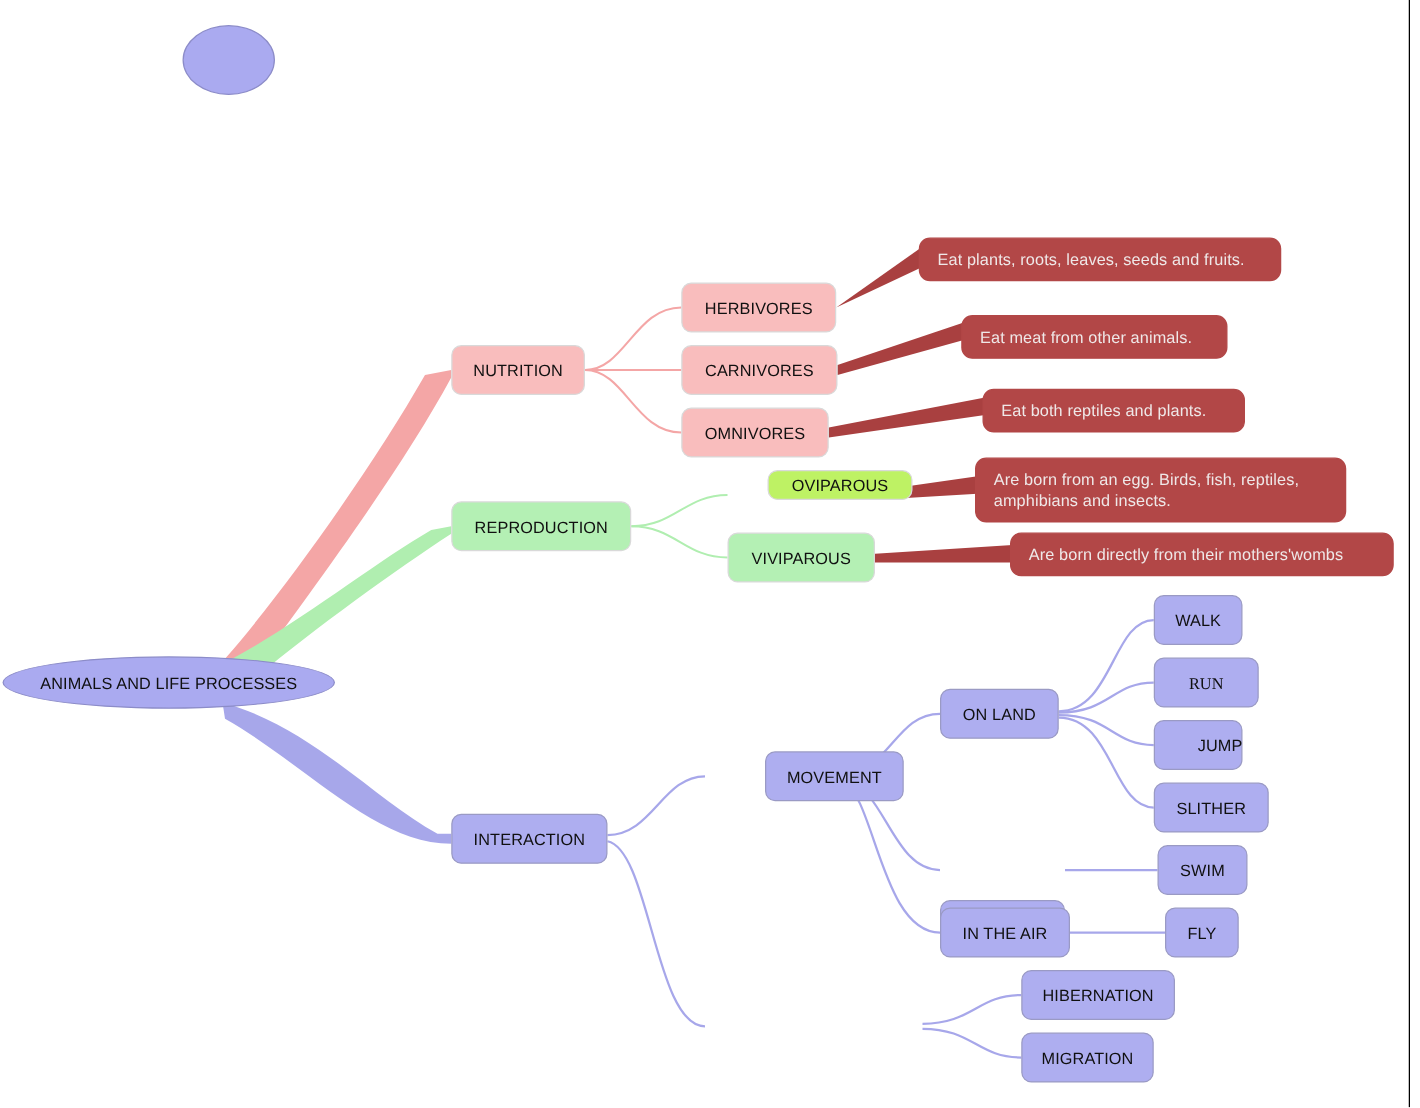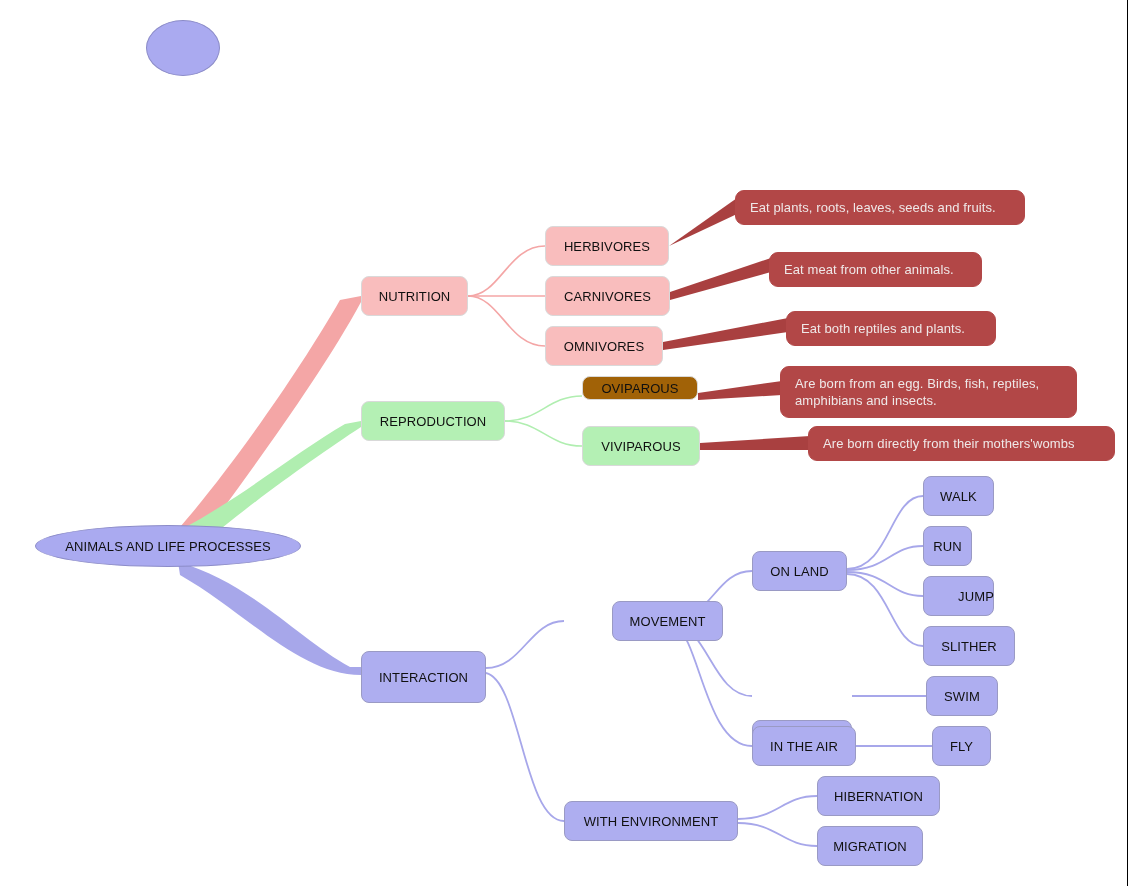--- a/index.html
+++ b/index.html
@@ -107,48 +107,47 @@
 
     <path d="M 852 696 L 926 696" fill="none" stroke="#a7a7ea" stroke-width="1.8"></path>
     <path d="M 856 746 L 932 746" fill="none" stroke="#a7a7ea" stroke-width="1.8"></path>
 
     <path d="M 738 819 C 778 819 782 796 817 796" fill="none" stroke="#a7a7ea" stroke-width="1.8"></path>
     <path d="M 738 823 C 778 823 782 846 817 846" fill="none" stroke="#a7a7ea" stroke-width="1.8"></path>
   </svg>
 
   <div class="node root" style="left: 146px; top: 20px; width: 74px; height: 56px; background: rgb(170, 170, 240); border: 1px solid rgb(140, 140, 200); border-radius: 50%;"></div>
 
-  <div class="node root" style="left: 35px; top: 525px; width: 266px; height: 42px; background: rgb(170, 170, 240); border: 1px solid rgb(140, 140, 200); border-radius: 50%;">ANIMALS AND LIFE PROCESSES</div>
+  <div class="node root" style="left: 2px; top: 525px; width: 266px; height: 42px; background: rgb(170, 170, 240); border: 1px solid rgb(140, 140, 200); border-radius: 50%;">ANIMALS AND LIFE PROCESSES</div>
 
   <div class="node" style="left: 361px; top: 276px; width: 107px; height: 40px; background: rgb(249, 189, 189); border: 1px solid rgb(217, 217, 217);">NUTRITION</div>
   <div class="node" style="left: 545px; top: 226px; width: 124px; height: 40px; background: rgb(249, 189, 189); border: 1px solid rgb(217, 217, 217);">HERBIVORES</div>
   <div class="node" style="left: 545px; top: 276px; width: 125px; height: 40px; background: rgb(249, 189, 189); border: 1px solid rgb(217, 217, 217);">CARNIVORES</div>
   <div class="node" style="left: 545px; top: 326px; width: 118px; height: 40px; background: rgb(249, 189, 189); border: 1px solid rgb(217, 217, 217); text-align: center;">OMNIVORES</div>
 
   <div class="node leafdesc" style="left: 735px; top: 190px; width: 290px; height: 35px; background: rgb(178, 71, 71); border: 1px solid rgb(178, 71, 71);">Eat plants, roots, leaves, seeds and fruits.</div>
   <div class="node leafdesc" style="left: 769px; top: 252px; width: 213px; height: 35px; background: rgb(178, 71, 71); border: 1px solid rgb(178, 71, 71);">Eat meat from other animals.</div>
   <div class="node leafdesc" style="left: 786px; top: 311px; width: 210px; height: 35px; background: rgb(178, 71, 71); border: 1px solid rgb(178, 71, 71);">Eat both reptiles and plants.</div>
 
   <div class="node" style="left: 361px; top: 401px; width: 144px; height: 40px; background: rgb(180, 240, 180); border: 1px solid rgb(217, 217, 217);">REPRODUCTION</div>
-  <div class="node" style="left: 582px; top: 376px; width: 116px; height: 24px; background: #a16207; border: 1px solid rgb(217, 217, 217);">OVIPAROUS</div>
+  <div class="node" style="left: 614px; top: 376px; width: 116px; height: 24px; background: #bef264; border: 1px solid rgb(217, 217, 217);">OVIPAROUS</div>
   <div class="node" style="left: 582px; top: 426px; width: 118px; height: 40px; background: rgb(180, 240, 180); border: 1px solid rgb(217, 217, 217);">VIVIPAROUS</div>
 
   <div class="node leafdesc two-line" style="left: 780px; top: 366px; width: 297px; height: 52px; background: rgb(178, 71, 71); border: 1px solid rgb(178, 71, 71);">Are born from an egg. Birds, fish, reptiles, amphibians and insects.</div>
   <div class="node leafdesc" style="left: 808px; top: 426px; width: 307px; height: 35px; background: rgb(178, 71, 71); border: 1px solid rgb(178, 71, 71);">Are born directly from their mothers'wombs</div>
 
-  <div class="node" style="left: 361px; top: 651px; width: 125px; height: 52px; background: rgb(174, 174, 240); border: 1px solid rgb(154, 154, 196);">INTERACTION</div>
+  <div class="node" style="left: 361px; top: 651px; width: 125px; height: 40px; background: rgb(174, 174, 240); border: 1px solid rgb(154, 154, 196);">INTERACTION</div>
   <div class="node" style="left: 564px; top: 601px; width: 111px; height: 40px; background: rgb(174, 174, 240); border: 1px solid rgb(154, 154, 196); margin-left: 48px;">MOVEMENT</div>
   <div class="node" style="left: 752px; top: 551px; width: 95px; height: 40px; background: rgb(174, 174, 240); border: 1px solid rgb(154, 154, 196);">ON LAND</div>
   <div class="node" style="left: 923px; top: 476px; width: 71px; height: 40px; background: rgb(174, 174, 240); border: 1px solid rgb(154, 154, 196);">WALK</div>
-  <div class="node" style="left: 923px; top: 526px; width: 49px; height: 40px; background: rgb(174, 174, 240); border: 1px solid rgb(154, 154, 196);">RUN</div>
+  <div class="node" style="left: 923px; top: 526px; width: 84px; height: 40px; background: rgb(174, 174, 240); border: 1px solid rgb(154, 154, 196); font-family: Liberation Serif, serif;">RUN</div>
   <div class="node" style="left: 923px; top: 576px; width: 71px; height: 40px; background: rgb(174, 174, 240); border: 1px solid rgb(154, 154, 196); padding-left: 35px;">JUMP</div>
   <div class="node" style="left: 923px; top: 626px; width: 92px; height: 40px; background: rgb(174, 174, 240); border: 1px solid rgb(154, 154, 196);">SLITHER</div>
   <div class="node" style="left: 752px; top: 676px; width: 100px; height: 40px; background: rgb(174, 174, 240); border: 1px solid rgb(154, 154, 196); margin-top: 44px;">IN WATER</div>
   <div class="node" style="left: 926px; top: 676px; width: 72px; height: 40px; background: rgb(174, 174, 240); border: 1px solid rgb(154, 154, 196);">SWIM</div>
   <div class="node" style="left: 752px; top: 726px; width: 104px; height: 40px; background: rgb(174, 174, 240); border: 1px solid rgb(154, 154, 196);">IN THE AIR</div>
   <div class="node" style="left: 932px; top: 726px; width: 59px; height: 40px; background: rgb(174, 174, 240); border: 1px solid rgb(154, 154, 196);">FLY</div>
-  <div class="node" style="left: 564px; top: 801px; width: 174px; height: 40px; background: rgb(174, 174, 240); border: 1px solid rgb(154, 154, 196);">WITH ENVIRONMENT</div>
   <div class="node" style="left: 817px; top: 776px; width: 123px; height: 40px; background: rgb(174, 174, 240); border: 1px solid rgb(154, 154, 196);">HIBERNATION</div>
   <div class="node" style="left: 817px; top: 826px; width: 106px; height: 40px; background: rgb(174, 174, 240); border: 1px solid rgb(154, 154, 196);">MIGRATION</div>
 
   <div class="right-rule" style="left: 1127px; background: rgb(0, 0, 0);"></div>
 
 </div>
 
 </body></html>

